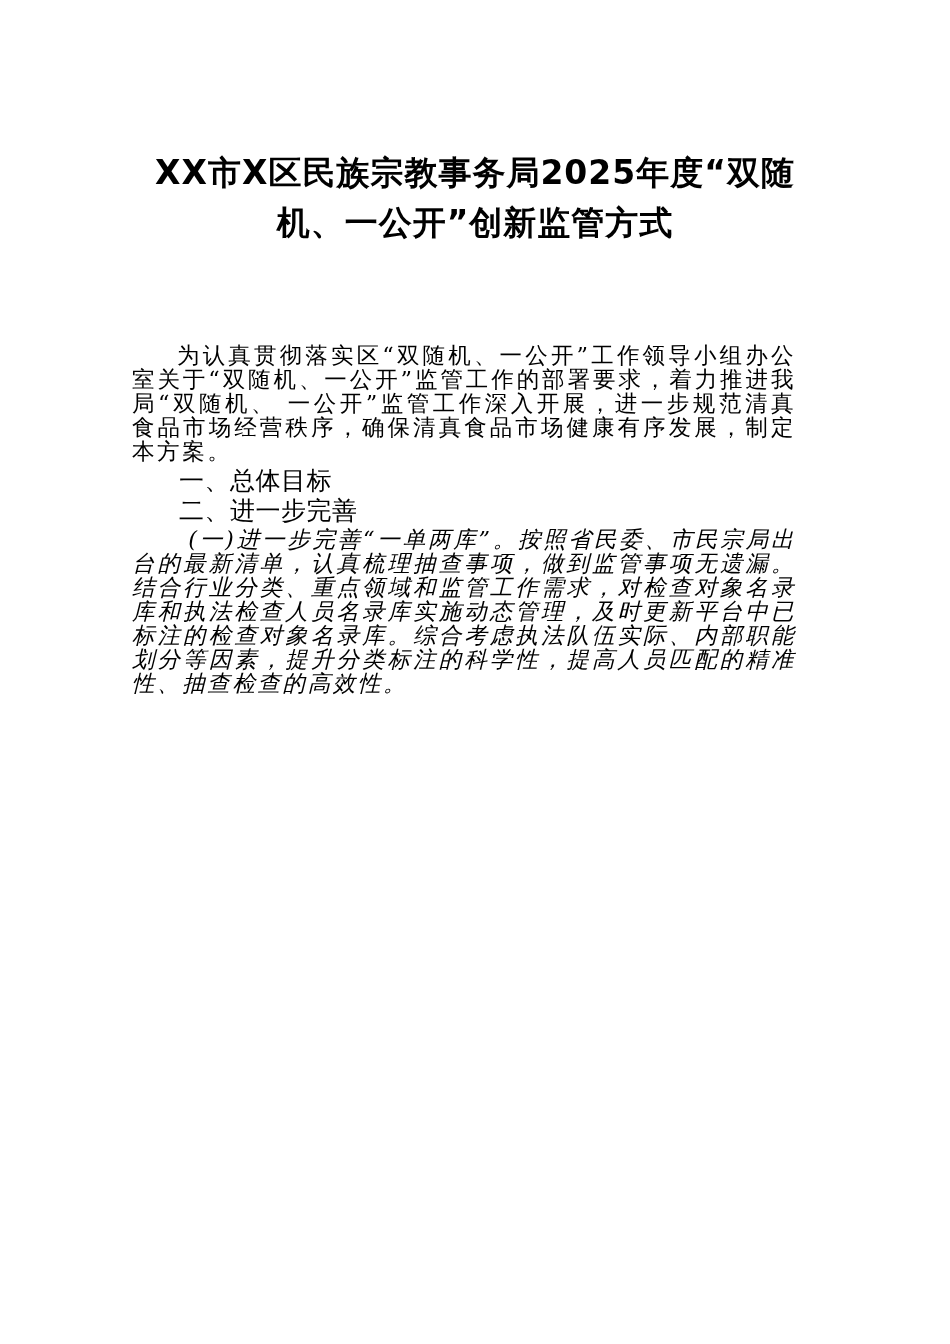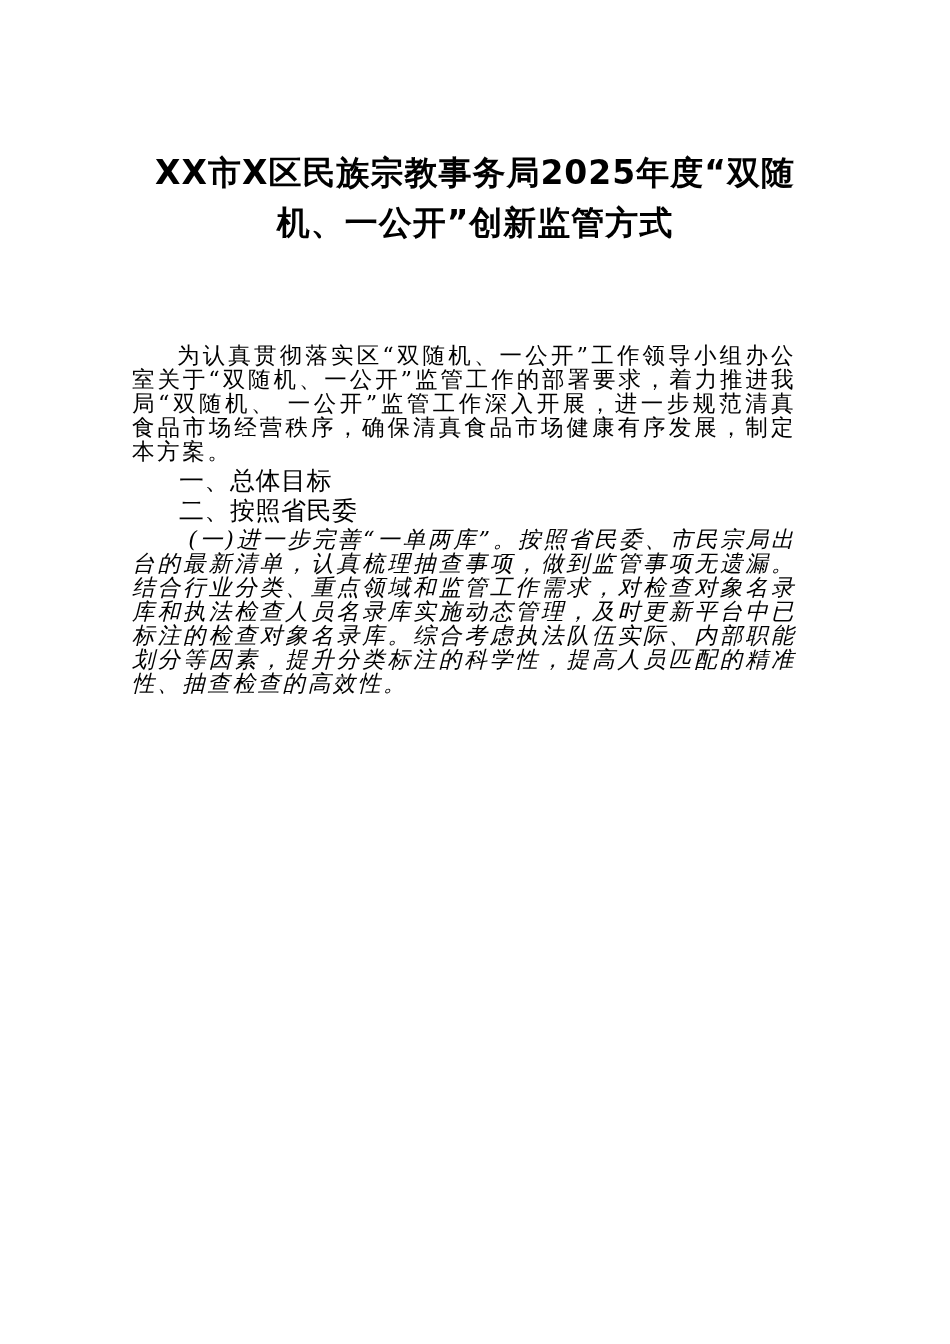--- a/index.html
+++ b/index.html
@@ -32,16 +32,16 @@
   <div class="title">
     <div>XX市X区民族宗教事务局2025年度“双随</div>
     <div>机、一公开”创新监管方式</div>
   </div>
 
   <div class="body">
     <p class="para">为认真贯彻落实区“双随机、一公开”工作领导小组办公室关于“双随机、一公开”监管工作的部署要求，着力推进我局“双随机、 一公开”监管工作深入开展，进一步规范清真食品市场经营秩序，确保清真食品市场健康有序发展，制定本方案。</p>
 
     <div class="heading">一、总体目标</div>
 
-    <div class="heading">二、按照省民委</div>
+    <div class="heading">二、进一步完善</div>
     <p class="para sub">(一)进一步完善“一单两库”。按照省民委、市民宗局出台的最新清单，认真梳理抽查事项，做到监管事项无遗漏。结合行业分类、重点领域和监管工作需求，对检查对象名录库和执法检查人员名录库实施动态管理，及时更新平台中已标注的检查对象名录库。综合考虑执法队伍实际、内部职能划分等因素，提升分类标注的科学性，提高人员匹配的精准性、抽查检查的高效性。</p>
   </div>
 </div>
 
 </body></html>

